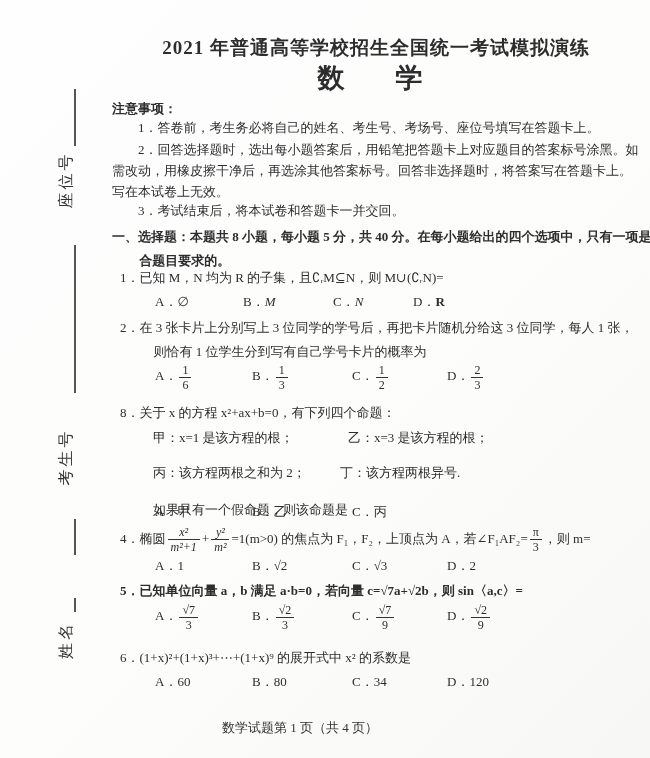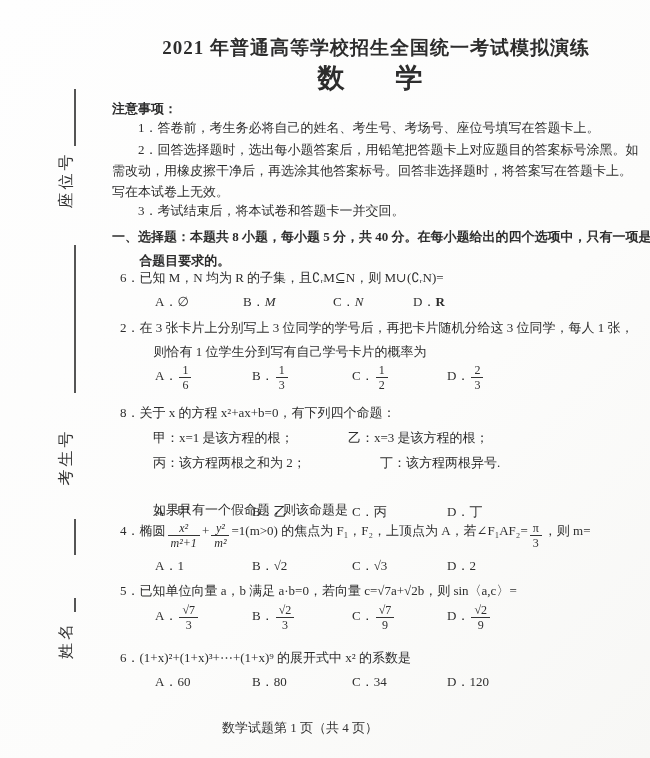--- a/index.html
+++ b/index.html
@@ -43,21 +43,21 @@
     padding-left:41px;box-sizing:border-box;
     font-size:13px;line-height:20px;
   }
   .frac{
     display:inline-flex;flex-direction:column;
     vertical-align:middle;text-align:center;
     font-size:12px;line-height:14px;margin:0 2px;
   }
   .frac .num{border-bottom:1px solid #333;padding:0 3px;}
   .frac .den{padding:0 3px;}
-  .mathrow{display:flex;align-items:flex-start;flex-wrap:nowrap;white-space:nowrap;}
+  .mathrow{display:flex;align-items:center;flex-wrap:nowrap;white-space:nowrap;}
   .it{font-style:italic;}
   .footer{position:absolute;left:222px;top:719px;font-size:13px;color:#333;}
 </style>
 </head>
 <body>
 
 <div class="page">
 
   <div class="vline" style="left:74px;top:89px;height:57px;"></div>
   <div class="vlabel" style="left:36px;top:170px;width:60px;">座位号</div>
@@ -70,21 +70,21 @@
   <div class="blk h1 center" style="top:36px;">2021 年普通高等学校招生全国统一考试模拟演练</div>
   <div class="blk bold" style="top:99px;">注意事项：</div>
 
   <div class="blk h2 center" style="top:62px;">数　学</div>
   <div class="blk indent2 para" style="top:117px;">1．答卷前，考生务必将自己的姓名、考生号、考场号、座位号填写在答题卡上。</div>
   <div class="blk indent2 para" style="top:139px;">2．回答选择题时，选出每小题答案后，用铅笔把答题卡上对应题目的答案标号涂黑。如需改动，用橡皮擦干净后，再选涂其他答案标号。回答非选择题时，将答案写在答题卡上。写在本试卷上无效。</div>
   <div class="blk indent2 para" style="top:200px;">3．考试结束后，将本试卷和答题卡一并交回。</div>
 
   <div class="blk hang" style="top:225px;">一、选择题：本题共 8 小题，每小题 5 分，共 40 分。在每小题给出的四个选项中，只有一项是符合题目要求的。</div>
 
-  <div class="blk stem" style="top:268px;">6．已知 M，N 均为 R 的子集，且∁ᵣM⊆N，则 M∪(∁ᵣN)=</div>
+  <div class="blk stem" style="top:268px;">1．已知 M，N 均为 R 的子集，且∁ᵣM⊆N，则 M∪(∁ᵣN)=</div>
   <div class="opts opts-q1" style="top:292px;">
     <span><span>A．</span><span>∅</span></span>
     <span><span>B．</span><span class="it">M</span></span>
     <span><span>C．</span><span class="it">N</span></span>
     <span><span>D．</span><span class="bold">R</span></span>
   </div>
 
   <div class="blk stem" style="top:318px;">2．在 3 张卡片上分别写上 3 位同学的学号后，再把卡片随机分给这 3 位同学，每人 1 张，</div>
   <div class="blk cont" style="top:342px;">则恰有 1 位学生分到写有自己学号卡片的概率为</div>
   <div class="opts" style="top:363px;">
@@ -104,30 +104,29 @@
           <span class="num">2</span>
           <span class="den">3</span>
         </span></span>
   </div>
 
   <div class="blk stem" style="top:403px;">8．关于 x 的方程 x²+ax+b=0，有下列四个命题：</div>
   <div class="props" style="top:428px;gap:8px;">
     <span>甲：x=1 是该方程的根；</span>
     <span>乙：x=3 是该方程的根；</span>
   </div>
-  <div class="props" style="top:453px;gap:40px;">
+  <div class="props" style="top:463px;">
     <span>丙：该方程两根之和为 2；</span>
     <span>丁：该方程两根异号.</span>
   </div>
   <div class="blk" style="top:500px;padding-left:41px;box-sizing:border-box;">如果只有一个假命题，则该命题是</div>
   <div class="opts" style="top:502px;">
     <span><span>A．</span><span>甲</span></span>
     <span><span>B．</span><span>乙</span></span>
     <span><span>C．</span><span>丙</span></span>
-    <span><span>D．</span><span>丁</span></span>
   </div>
 
   <div class="blk stem mathrow" style="top:521px;height:36px;">
     <span>4．椭圆</span>
     <span class="frac it">
         <span class="num">x²</span>
         <span class="den">m²+1</span>
       </span>
     <span>+</span>
     <span class="frac it">
@@ -141,21 +140,21 @@
       </span>
     <span>，则 m=</span>
   </div>
   <div class="opts" style="top:556px;">
     <span><span>A．</span><span>1</span></span>
     <span><span>B．</span><span>√2</span></span>
     <span><span>C．</span><span>√3</span></span>
     <span><span>D．</span><span>2</span></span>
   </div>
 
-  <div class="blk stem" style="top:581px;">5．已知单位向量 a，b 满足 a·b=0，若向量 c=√7a+√2b，则 sin〈a,c〉=</div>
+  <div class="blk stem" style="top:581px;font-weight:bold;">5．已知单位向量 a，b 满足 a·b=0，若向量 c=√7a+√2b，则 sin〈a,c〉=</div>
   <div class="opts" style="top:603px;">
     <span><span>A．</span><span class="frac">
           <span class="num">√7</span>
           <span class="den">3</span>
         </span></span>
     <span><span>B．</span><span class="frac">
           <span class="num">√2</span>
           <span class="den">3</span>
         </span></span>
     <span><span>C．</span><span class="frac">

